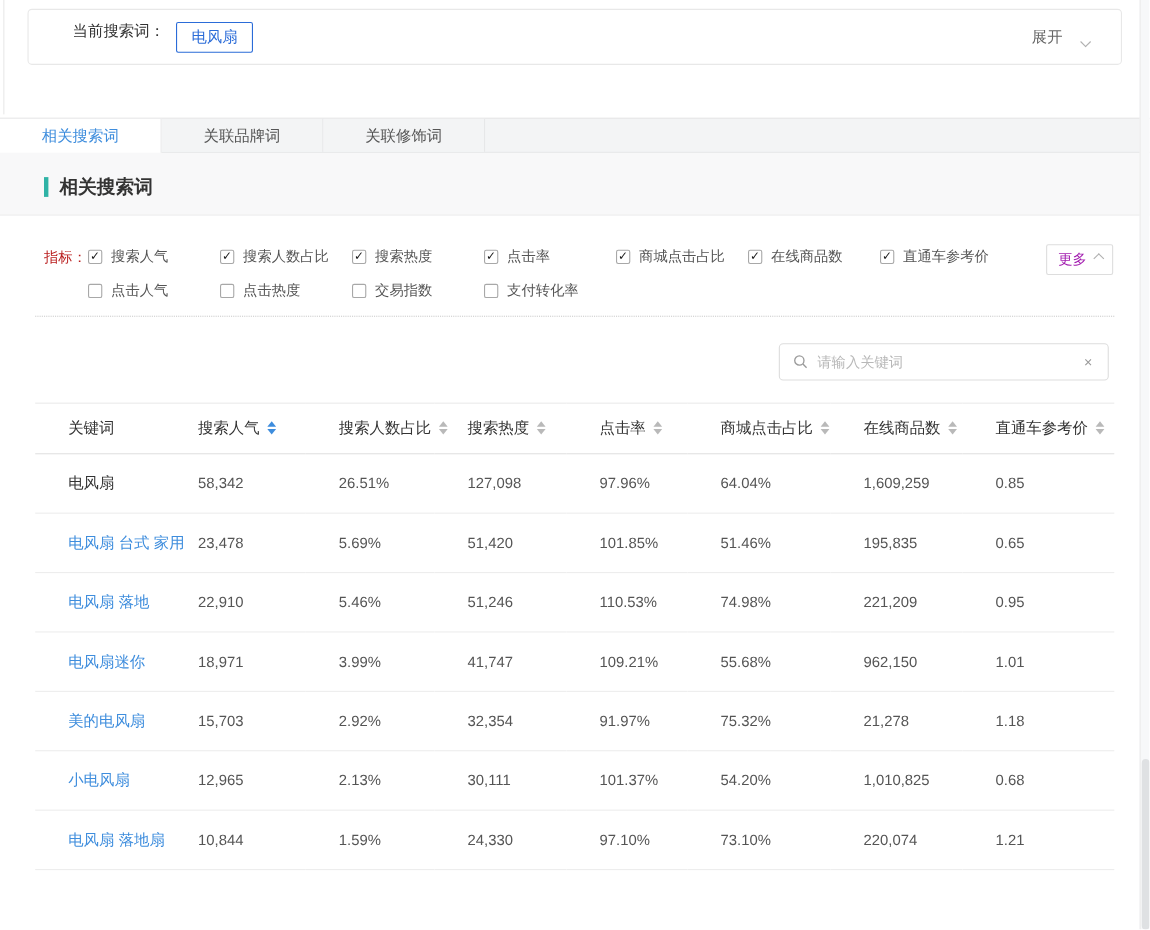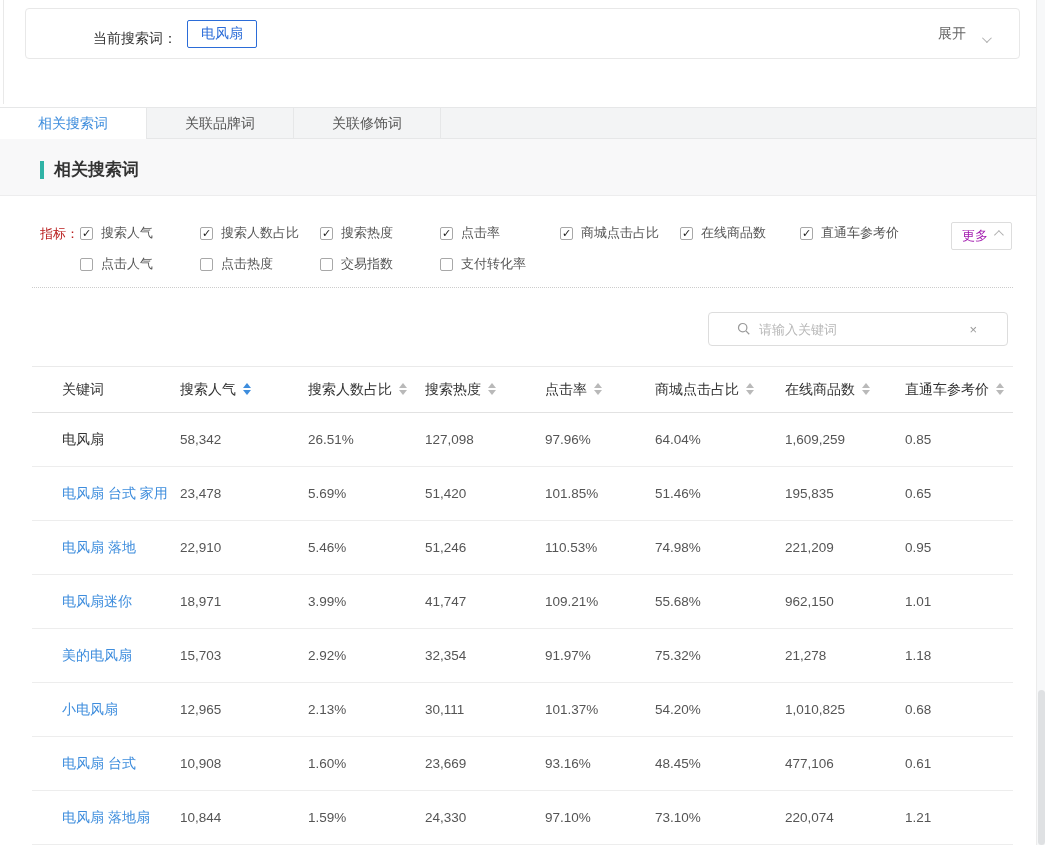--- a/index.html
+++ b/index.html
@@ -10,21 +10,21 @@
   }
   .left-edge { position:absolute; left:3px; top:0; width:1px; height:104px; background:#e9e9e9; }
 
   
   .top-card {
     position:absolute; left:25px; right:25px; top:8px; height:51px;
     border:1px solid #e8e8e8; border-radius:4px; background:#fff;
     display:flex; align-items:center; justify-content:space-between;
     padding:0 30px 0 40px;
   }
-  .current-wrap { display:flex; align-items:flex-end;margin-left:27px; }
+  .current-wrap { display:flex; align-items:flex-start; }
   .current-label { font-size:14px; color:#333; }
   .term-tag {
     display:inline-block; margin-left:10px; padding:4px 13px;
     border:1px solid #2b6cd8; color:#2b6cd8; font-size:14px; border-radius:2px;
     background:#fff; cursor:pointer;
   }
   .expand { font-size:14px; color:#666; display:flex; align-items:flex-end; gap:16px; cursor:pointer; }
   .chev { display:inline-block; width:7px; height:7px;
     border-right:1px solid #b0b0b0; border-bottom:1px solid #b0b0b0; }
   .chev.down { transform:rotate(45deg) translateY(-2px); }
@@ -69,21 +69,21 @@
     border:1px solid #ddd; border-radius:2px; background:#fff;
     font-size:13px; color:#a21caf; display:flex; align-items:center; justify-content:center;
     gap:6px; cursor:pointer;
   }
   .dotted-divider { position:absolute; left:32px; right:32px; top:287px; border-top:1px dotted #ccc; }
 
   
   .search-box {
     position:absolute; top:312px; right:37px; width:300px; height:34px;
     border:1px solid #ddd; border-radius:4px; background:#fff;
-    display:flex; align-items:center; padding:0 28px;
+    display:flex; align-items:center; padding:0 12px;
   }
   .search-box input { border:none; outline:none; flex:1; font-size:13px; color:#333; margin-left:8px; background:transparent; }
   .search-box input::placeholder { color:#b8b8b8; }
   .clear-x { color:#999; font-size:13px; cursor:pointer; padding:0 2px; }
 
   
   .table-wrap { position:absolute; left:32px; right:32px; top:366px; }
   table { width:100%; border-collapse:collapse; table-layout:fixed; }
   th:nth-child(1){width:118px} th:nth-child(2){width:128px} th:nth-child(3){width:117px}
   th:nth-child(4){width:120px} th:nth-child(5){width:110px} th:nth-child(6){width:130px}
@@ -280,30 +280,20 @@
           <td class="keyword link">小电风扇</td>
           <td>12,965</td>
           <td>2.13%</td>
           <td>30,111</td>
           <td>101.37%</td>
           <td>54.20%</td>
           <td>1,010,825</td>
           <td>0.68</td>
         </tr>
         <tr>
-          <td class="keyword link">电风扇 台式</td>
-          <td>10,908</td>
-          <td>1.60%</td>
-          <td>23,669</td>
-          <td>93.16%</td>
-          <td>48.45%</td>
-          <td>477,106</td>
-          <td>0.61</td>
-        </tr>
-        <tr>
           <td class="keyword link">电风扇 落地扇</td>
           <td>10,844</td>
           <td>1.59%</td>
           <td>24,330</td>
           <td>97.10%</td>
           <td>73.10%</td>
           <td>220,074</td>
           <td>1.21</td>
         </tr>
       </tbody>

